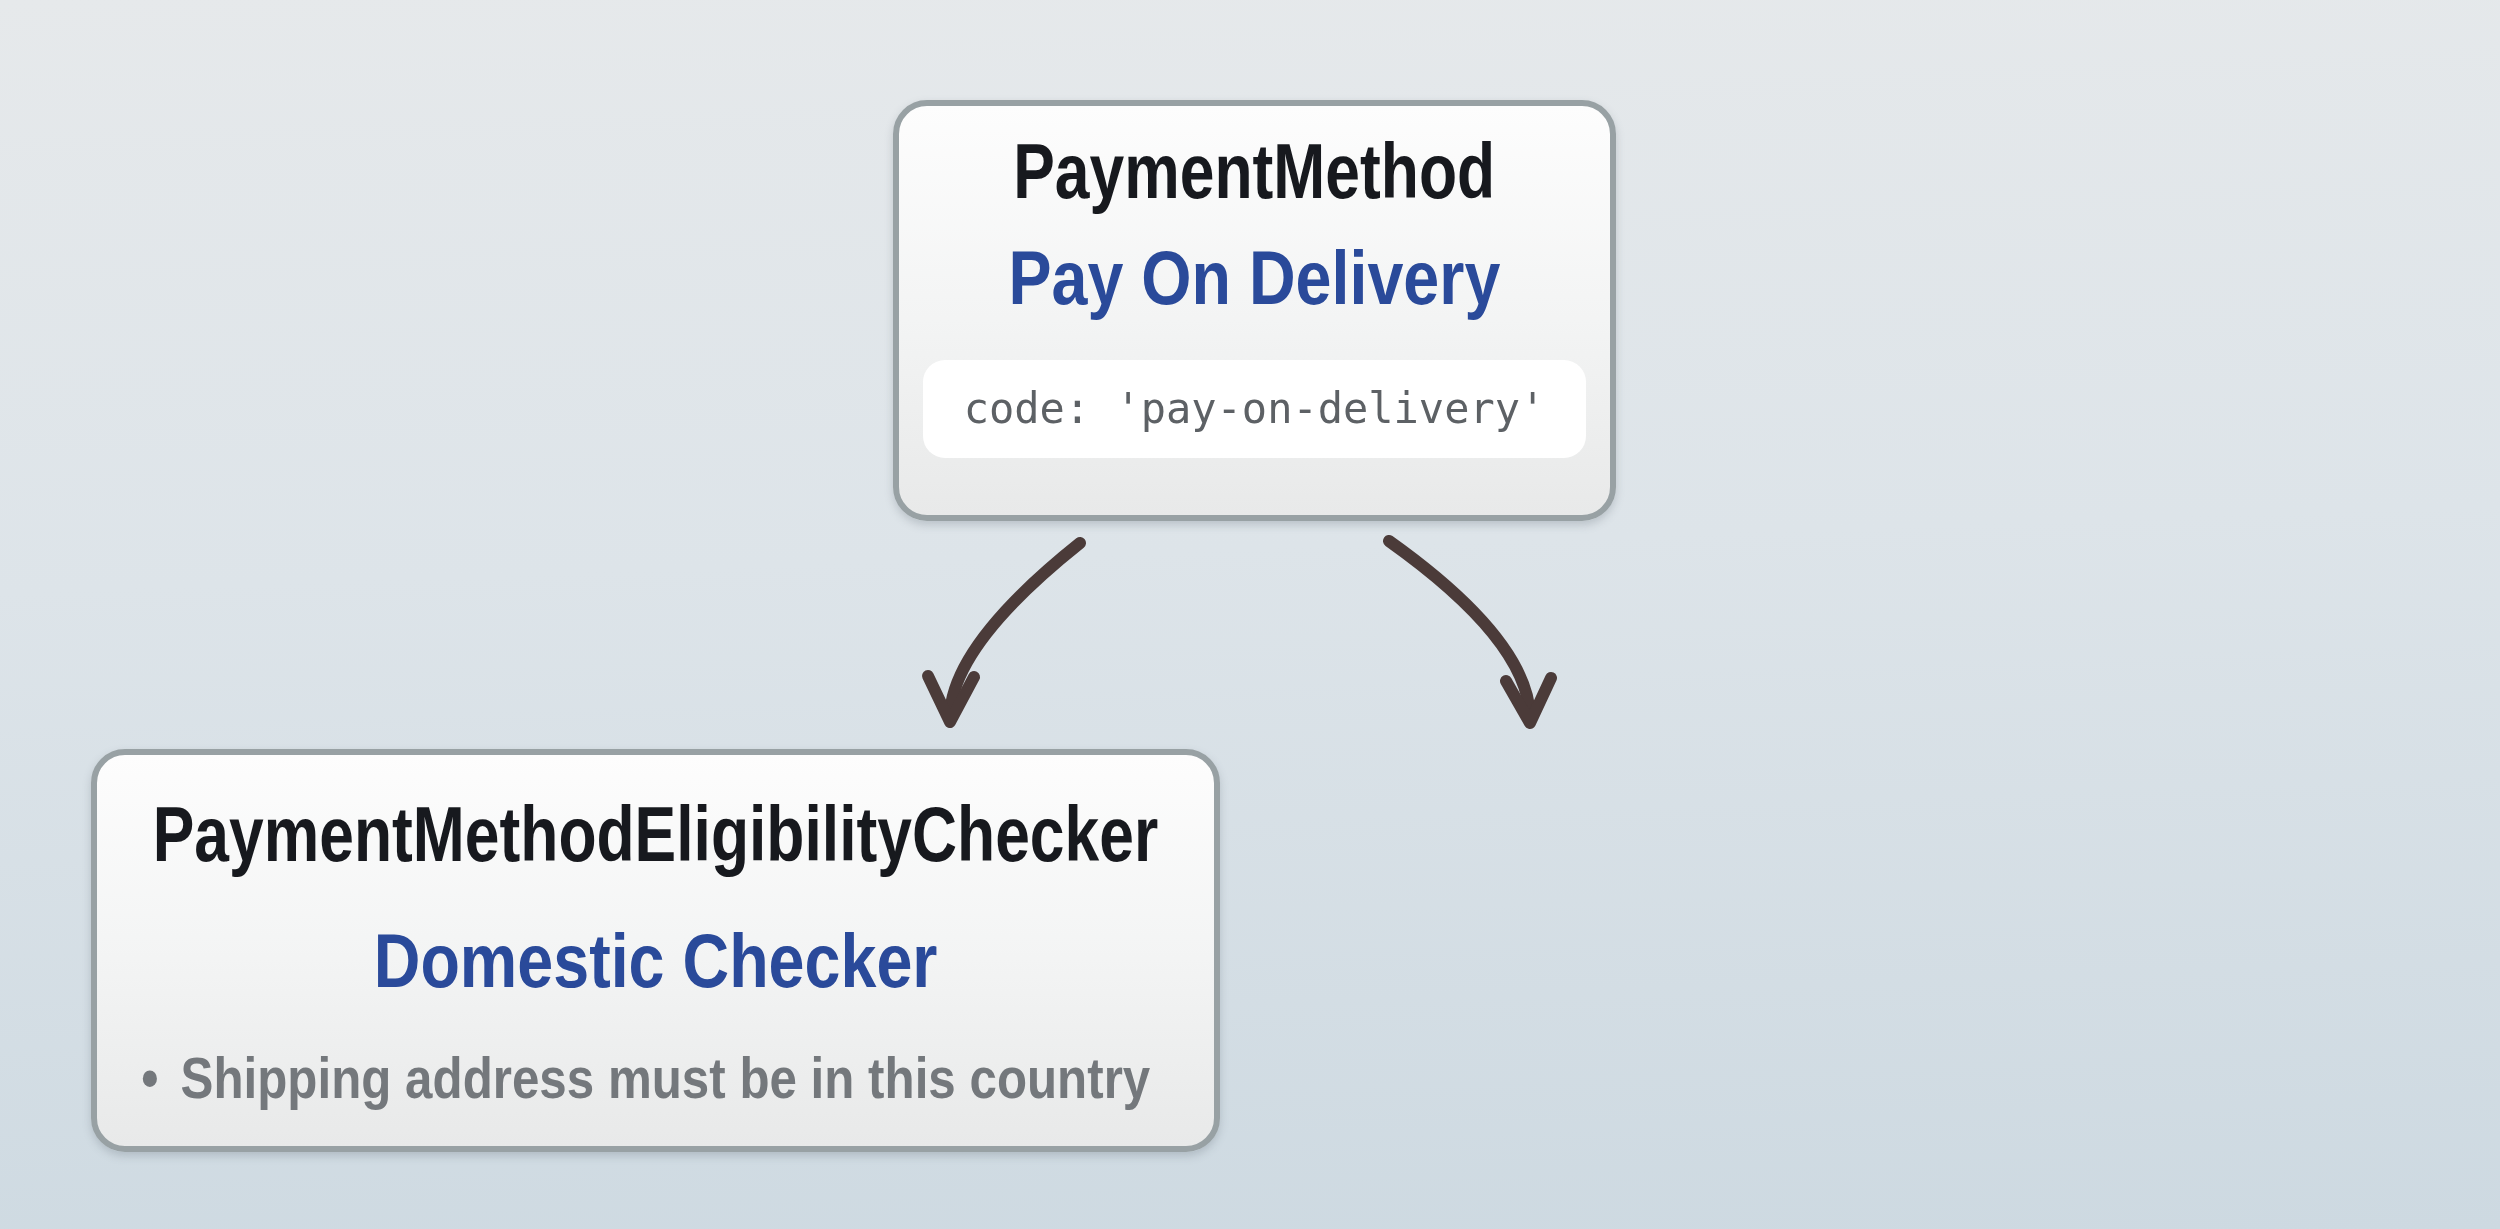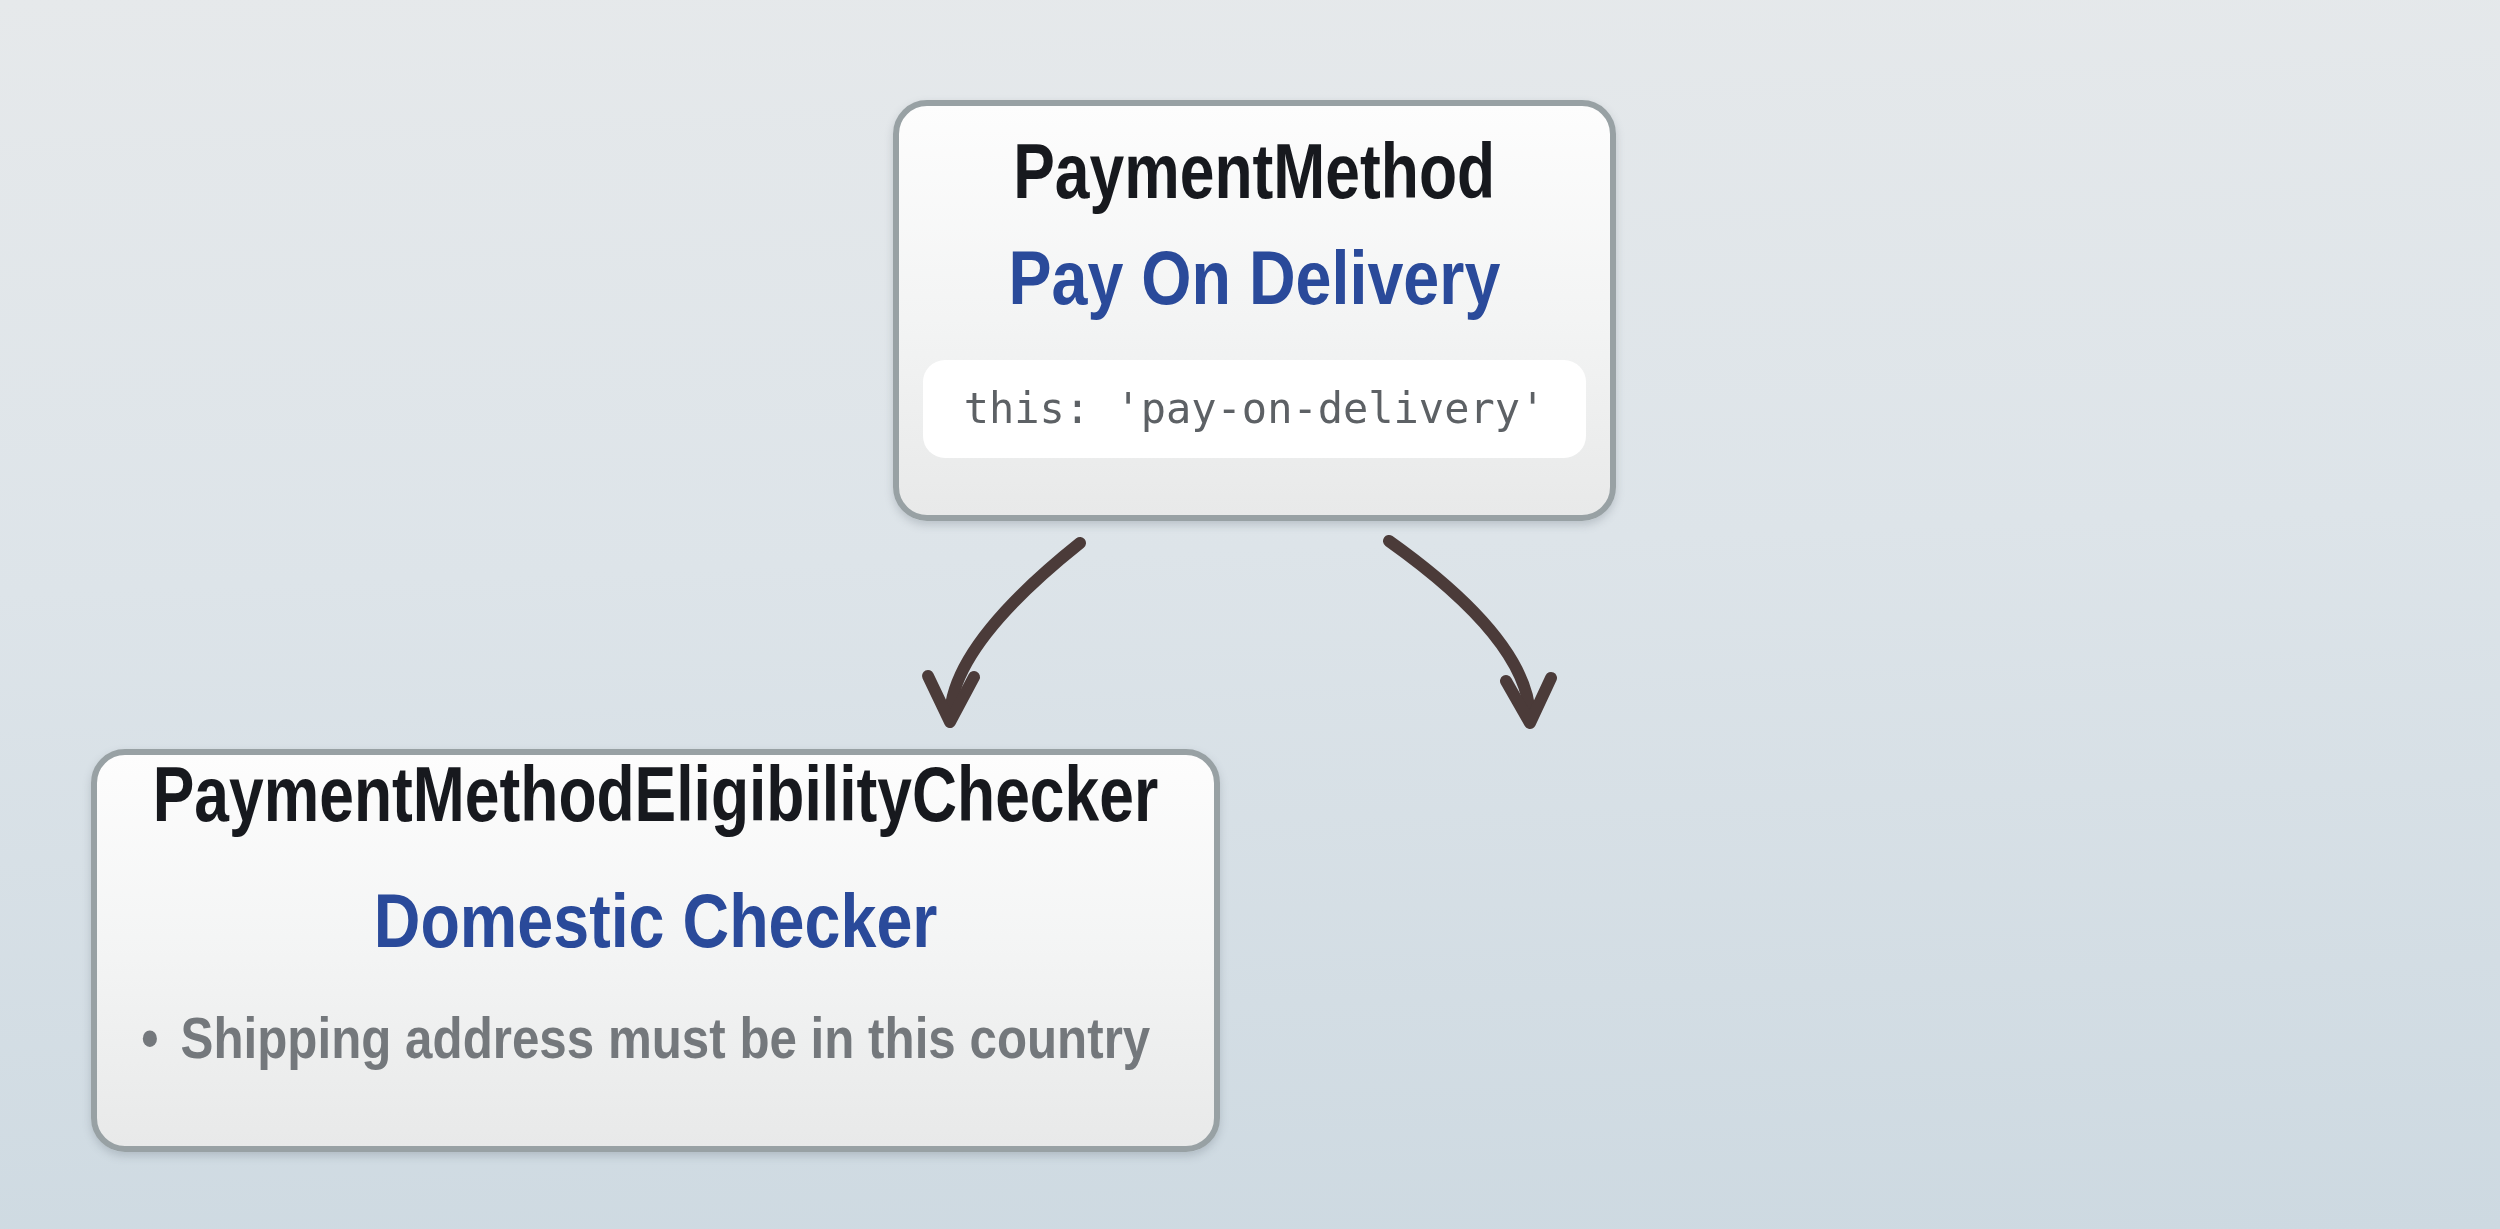--- a/index.html
+++ b/index.html
@@ -71,20 +71,21 @@
     left: 893px; top: 100px;
     width: 723px; height: 421px;
     justify-content: flex-start;
     padding-top: 26px;
     gap: 30px;
   }
 
   .node-eligibility-checker {
     left: 91px; top: 749px;
     width: 1129px; height: 403px;
+    justify-content: center;
     gap: 50px;
   }
 
   .node-handler {
     left: 1367px; top: 749px;
     width: 1049px; height: 302px;
     justify-content: center;
     gap: 55px;
   }
 
@@ -163,21 +164,21 @@
     <g>
       <path d="M 1389 541 Q 1528 640 1530 717"></path>
       <path d="M 1506 681 L 1530 723 L 1551 678"></path>
     </g>
   </svg>
 
   <section class="node node-payment-method">
     <div class="node-title">PaymentMethod</div>
     <div class="node-label">Pay On Delivery</div>
     <div class="code-badge">
-      <code>this: 'pay-on-delivery'</code>
+      <code>code: 'pay-on-delivery'</code>
     </div>
   </section>
 
   <section class="node node-eligibility-checker">
     <div class="node-title">PaymentMethodEligibilityChecker</div>
     <div class="node-label">Domestic Checker</div>
     <div class="rule-row">
       <span class="rule-bullet">•</span>
       <span class="rule-text">Shipping address must be in this country</span>
     </div>

